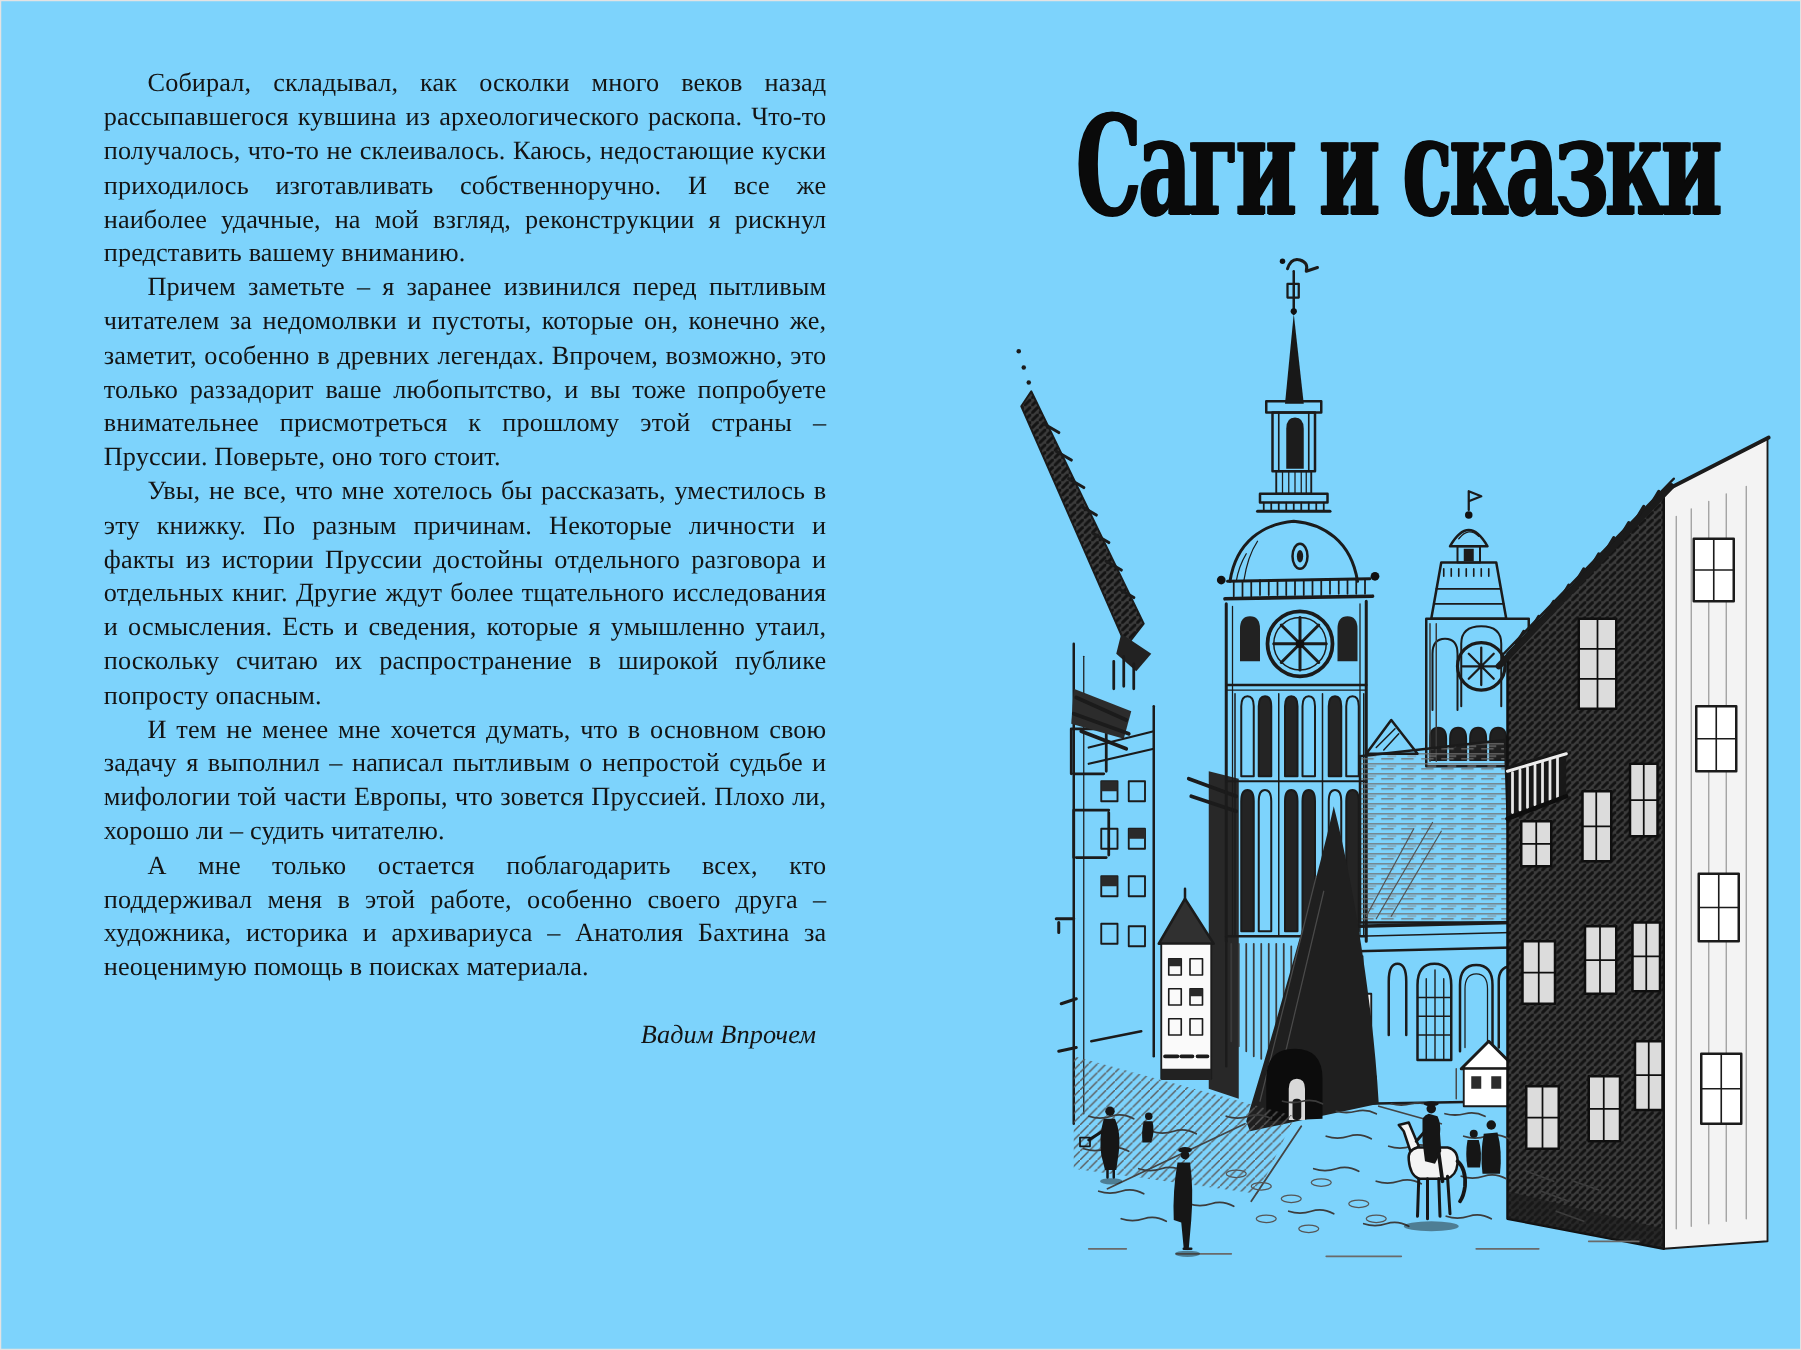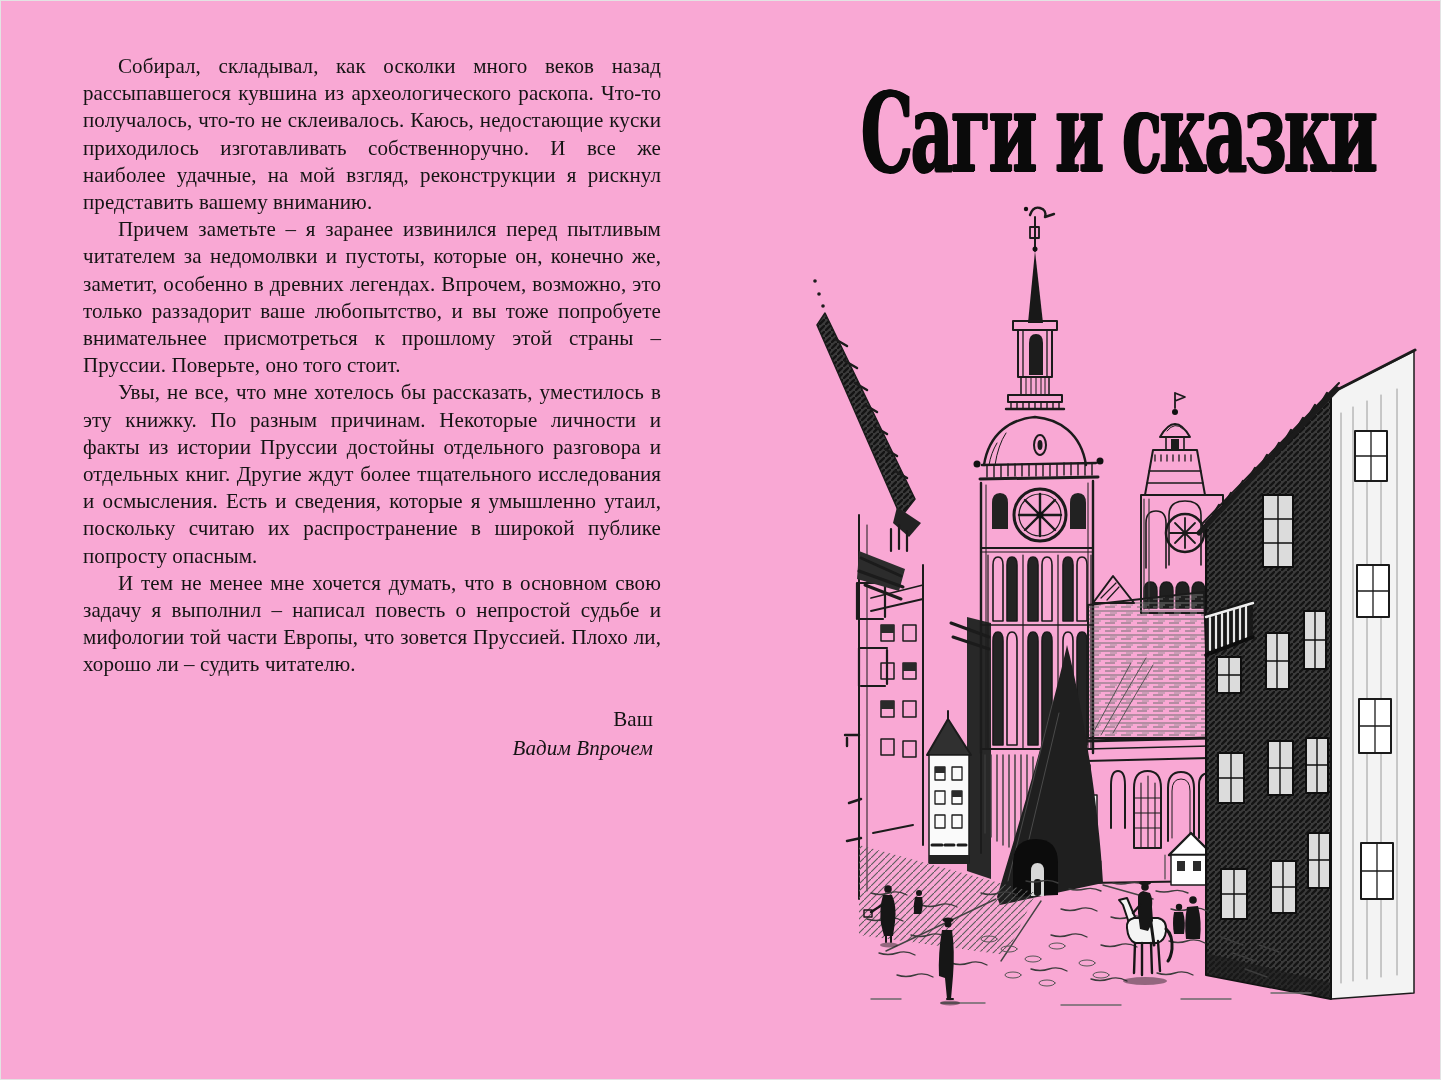--- a/index.html
+++ b/index.html
@@ -1,17 +1,17 @@
 <!DOCTYPE html>
 <html><head>
 <meta charset="utf-8">
 <style>
   html,body{margin:0;padding:0;background:#d8d8d8;}
   .spread{
-    position:relative;width:1441px;height:1080px;background:#f9a8d4;
+    position:relative;width:1441px;height:1080px;background:#7dd3fc;
     overflow:hidden;border:1px solid #e3e3e3;box-sizing:border-box;
     font-family:"Liberation Serif", serif;color:#141414;
   }
   .text-col{
     position:absolute;left:82px;top:52px;width:578px;
     font-size:21px;line-height:27.2px;text-align:justify;
     letter-spacing:0.1px;
   }
   .text-col p{margin:0;text-indent:35px;}
   .signature{margin-top:26px;text-align:right;padding-right:8px;line-height:29px;}
@@ -28,23 +28,23 @@
 </style>
 </head>
 <body>
 
 <div class="spread">
 
   <div class="text-col">
     <p>Собирал, складывал, как осколки много веков назад рассыпавшегося кувшина из археологического раскопа. Что-то получалось, что-то не склеивалось. Каюсь, недостающие куски приходилось изготавливать собственноручно. И все же наиболее удачные, на мой взгляд, реконструкции я рискнул представить вашему вниманию.</p>
     <p>Причем заметьте – я заранее извинился перед пытливым читателем за недомолвки и пустоты, которые он, конечно же, заметит, особенно в древних легендах. Впрочем, возможно, это только раззадорит ваше любопытство, и вы тоже попробуете внимательнее присмотреться к прошлому этой страны – Пруссии. Поверьте, оно того стоит.</p>
     <p>Увы, не все, что мне хотелось бы рассказать, уместилось в эту книжку. По разным причинам. Некоторые личности и факты из истории Пруссии достойны отдельного разговора и отдельных книг. Другие ждут более тщательного исследования и осмысления. Есть и сведения, которые я умышленно утаил, поскольку считаю их распространение в широкой публике попросту опасным.</p>
-    <p>И тем не менее мне хочется думать, что в основном свою задачу я выполнил – написал повесть о непростой судьбе и мифологии той части Европы, что зовется Пруссией. Плохо ли, хорошо ли – судить читателю.</p>
+    <p>И тем не менее мне хочется думать, что в основном свою задачу я выполнил – написал пытливым о непростой судьбе и мифологии той части Европы, что зовется Пруссией. Плохо ли, хорошо ли – судить читателю.</p>
+    <p>А мне только остается поблагодарить всех, кто поддерживал меня в этой работе, особенно своего друга – художника, историка и архивариуса – Анатолия Бахтина за неоценимую помощь в поисках материала.</p>
     <div class="signature">
-      <div>Ваш</div>
       <div class="sig-name">Вадим Впрочем</div>
     </div>
   </div>
 
   <div class="chapter-title">Саги и сказки</div>
 
   <svg class="illustration" viewBox="0 0 616 836" xmlns="http://www.w3.org/2000/svg">
     <defs>
       <pattern id="brick" width="16" height="8" patternUnits="userSpaceOnUse">
         <path d="M0,2 h16 M0,6 h10" stroke="#6f6f6f" stroke-width="1" fill="none"></path>

